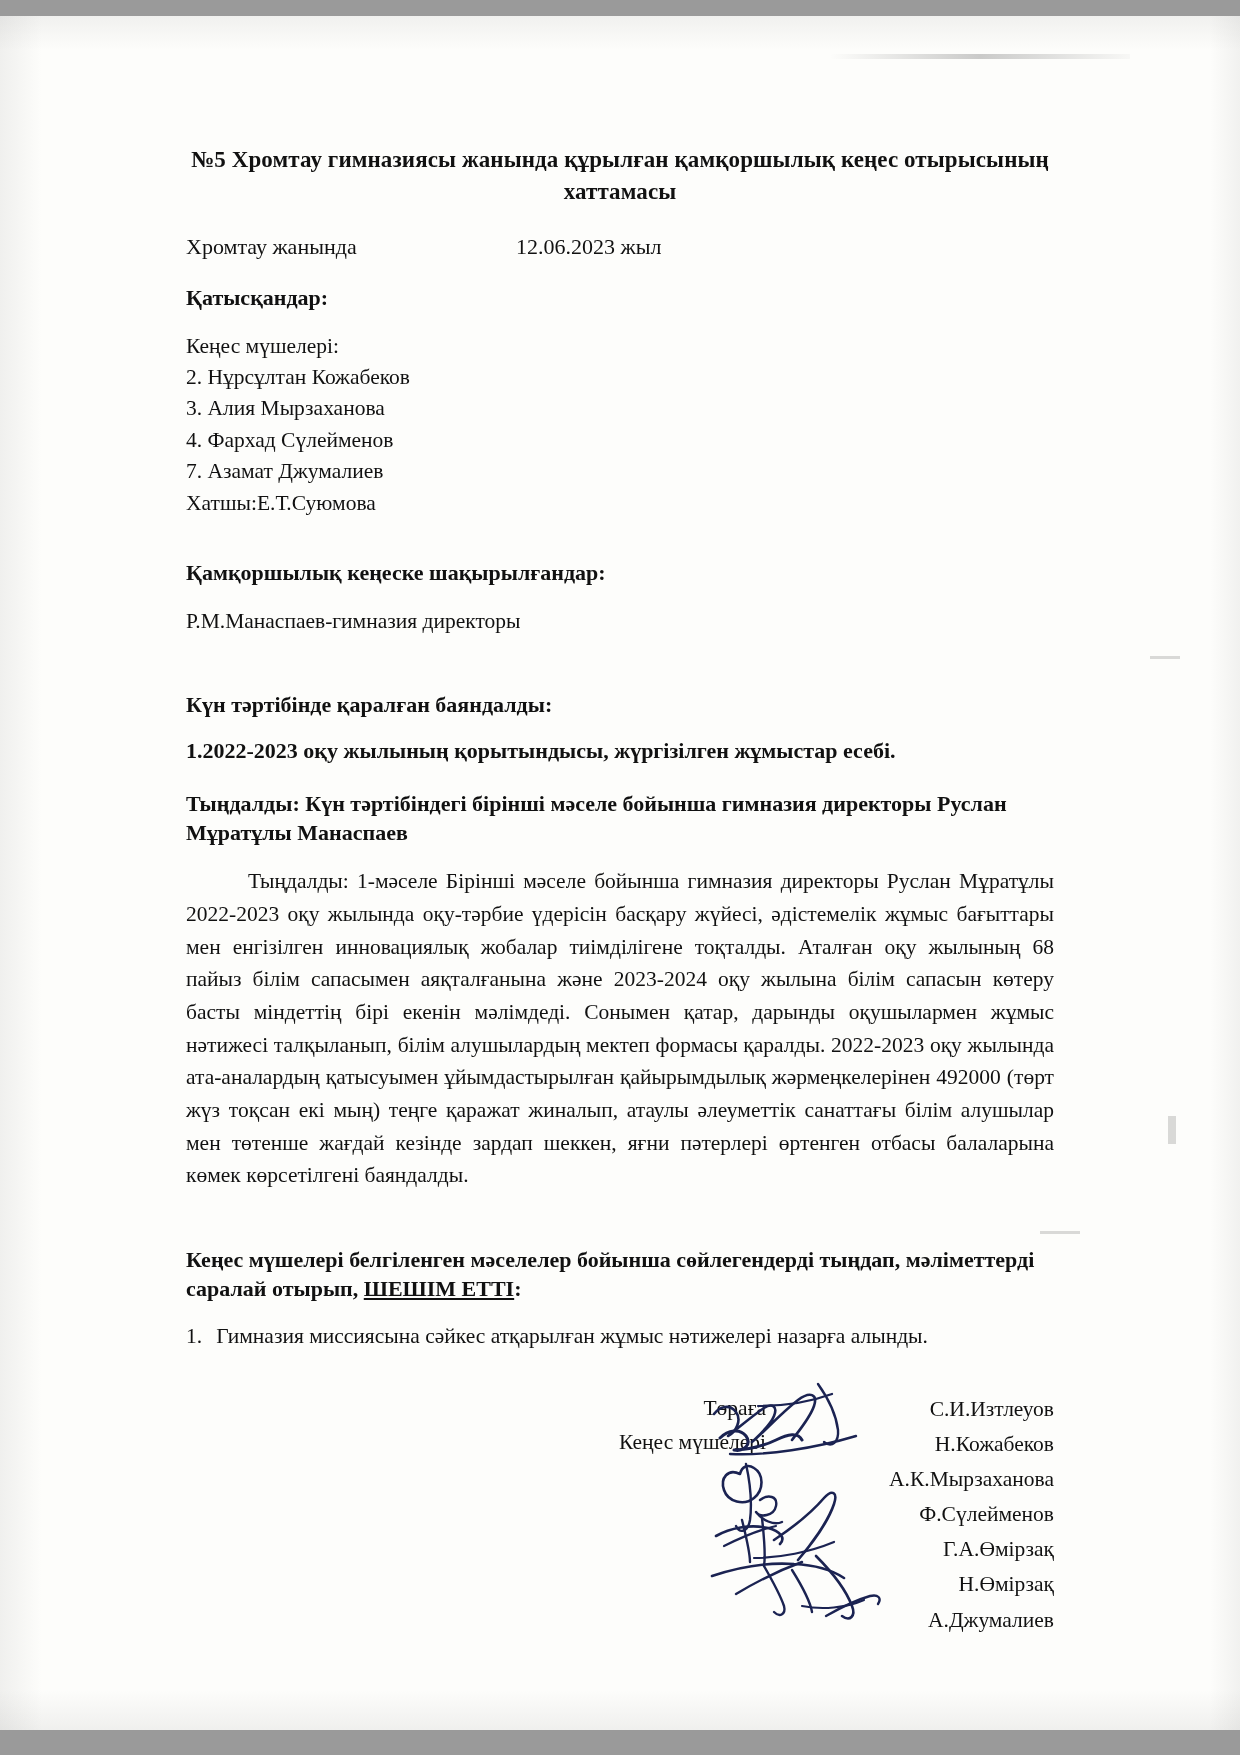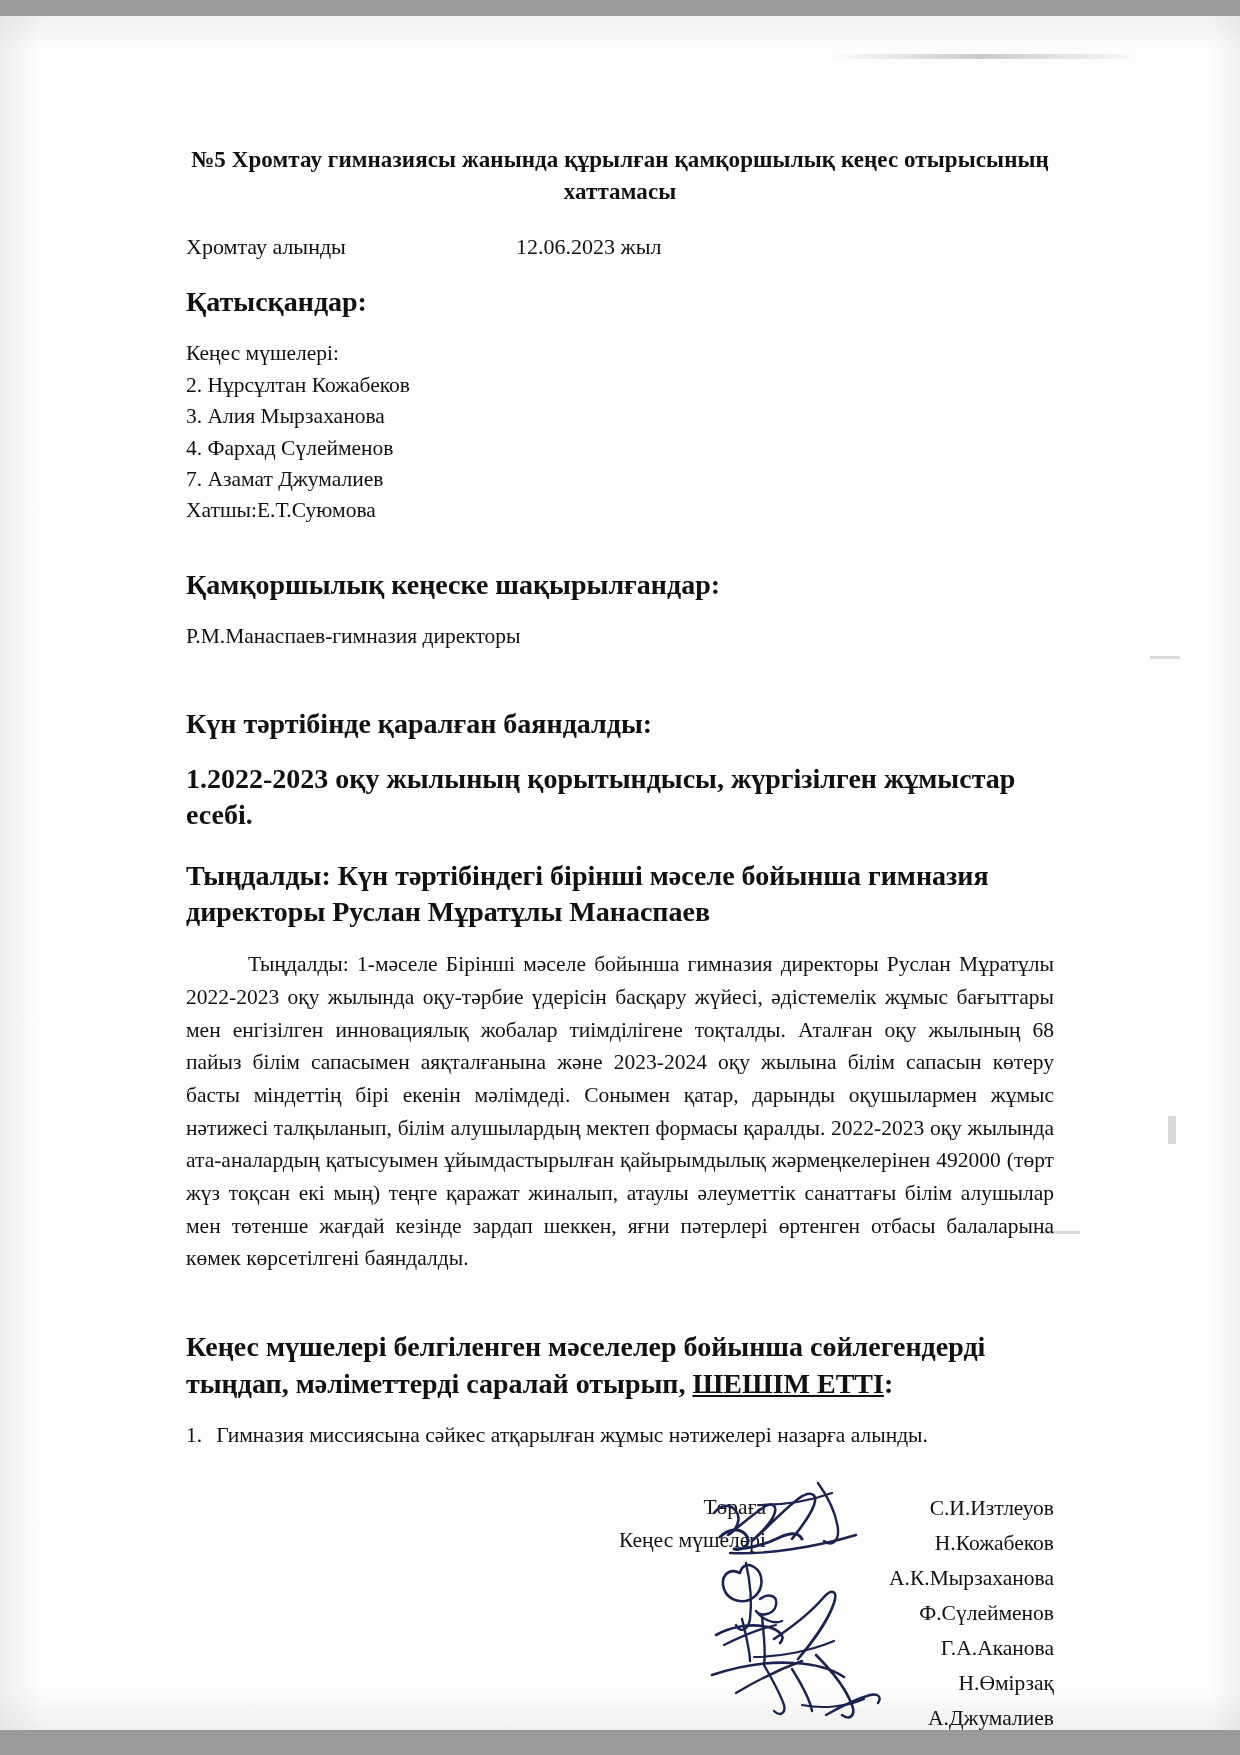--- a/index.html
+++ b/index.html
@@ -68,21 +68,21 @@
     display: flex;
     font-size: 22px;
     margin: 0 0 22px 0;
     line-height: 1.3;
   }
   .place { width: 330px; }
   .date  { }
 
   .h-bold {
     font-weight: bold;
-    font-size: 28px;
+    font-size: 22px;
     margin: 0 0 18px 0;
     line-height: 1.3;
   }
   .gap-sm { margin-top: 24px; }
   .gap-md { margin-top: 40px; }
   .gap-lg { margin-top: 54px; }
 
   .plain-line {
     font-size: 21.5px;
     line-height: 1.46;
@@ -154,21 +154,21 @@
   <div class="scan-speck" style="left:1040px;top:1215px;width:40px;height:3px;"></div>
 
   <div class="content">
 
     <h1 class="doc-title">
       <span>№5 Хромтау гимназиясы жанында құрылған қамқоршылық кеңес отырысының</span>
       <span class="title-line2">хаттамасы</span>
     </h1>
 
     <div class="place-date">
-      <span class="place">Хромтау алынды</span>
+      <span class="place">Хромтау жанында</span>
       <span class="date">12.06.2023 жыл</span>
     </div>
 
     <div class="h-bold">Қатысқандар:</div>
 
     <div class="attendees">
       <div class="plain-line">Кеңес мүшелері:</div>
       <div class="plain-line">2. Нұрсұлтан Кожабеков</div>
       <div class="plain-line">3. Алия  Мырзаханова</div>
       <div class="plain-line">4. Фархад Сүлейменов</div>
@@ -235,21 +235,21 @@
           <path d="M96 226 C116 230, 140 228, 158 220" stroke-width="2.2"></path>
           <path d="M120 236 C134 228, 150 220, 164 216 C172 214, 176 218, 172 224" stroke-width="2.4"></path>
         </svg>
       </div>
 
       <div class="sign-names">
         <div>С.И.Изтлеуов</div>
         <div>Н.Кожабеков</div>
         <div>А.К.Мырзаханова</div>
         <div>Ф.Сүлейменов</div>
-        <div>Г.А.Аканова</div>
+        <div>Г.А.Өмірзақ</div>
         <div>Н.Өмірзақ</div>
         <div>А.Джумалиев</div>
       </div>
 
     </div>
 
   </div>
 </div>
 
 </body></html>

